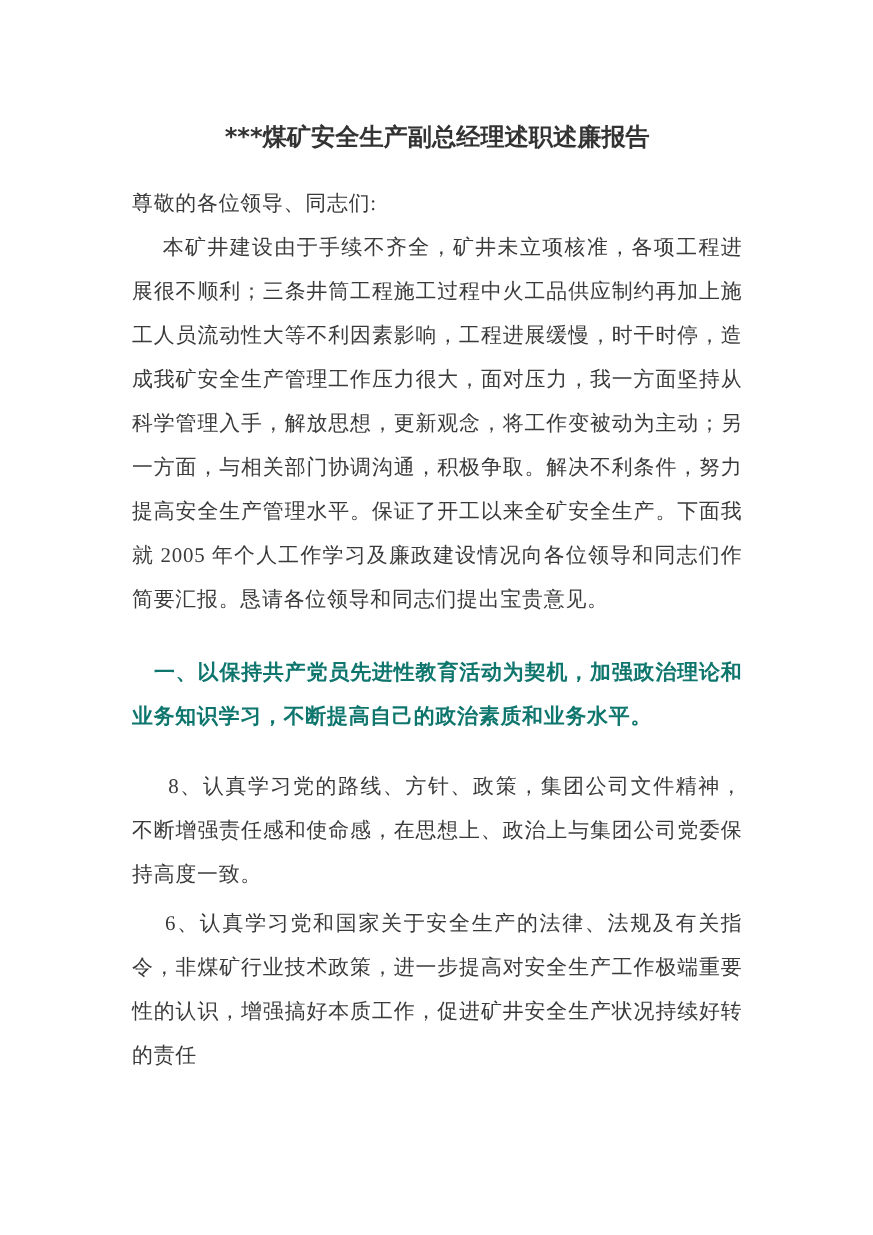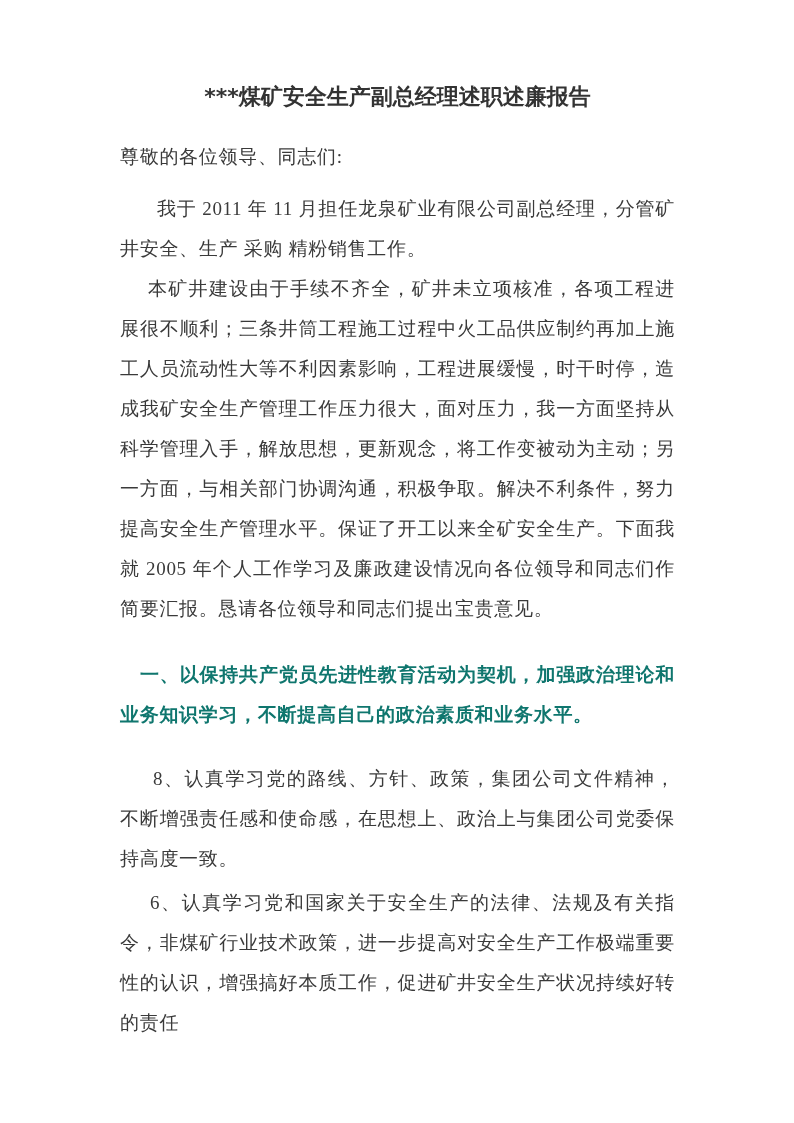--- a/index.html
+++ b/index.html
@@ -12,21 +12,21 @@
     width: 794px;
     height: 1123px;
     background: #ffffff;
     overflow: hidden;
     font-family: "DejaVu Sans", sans-serif;
     color: #3a3a3a;
   }
   .doc {
     position: absolute;
     left: 120px;
-    top: 75px;
+    top: 104px;
     width: 555px;
   }
   .doc-title {
     margin: 0 0 18px 0;
     font-size: 22px;
     line-height: 44px;
     font-weight: bold;
     text-align: center;
     white-space: nowrap;
     color: #333333;
@@ -55,21 +55,20 @@
 </head>
 <body>
 
 <div class="page">
   <div class="doc">
 
     <h1 class="doc-title">***煤矿安全生产副总经理述职述廉报告</h1>
 
     <p class="para para-greeting">尊敬的各位领导、同志们:</p>
 
-    <p class="para para-intro">我于 2011 年 11 月担任龙泉矿业有限公司副总经理，分管矿井安全、生产 采购 精粉销售工作。</p>
 
     <p class="para para-construction">本矿井建设由于手续不齐全，矿井未立项核准，各项工程进展很不顺利；三条井筒工程施工过程中火工品供应制约再加上施工人员流动性大等不利因素影响，工程进展缓慢，时干时停，造成我矿安全生产管理工作压力很大，面对压力，我一方面坚持从科学管理入手，解放思想，更新观念，将工作变被动为主动；另一方面，与相关部门协调沟通，积极争取。解决不利条件，努力提高安全生产管理水平。保证了开工以来全矿安全生产。下面我就 2005 年个人工作学习及廉政建设情况向各位领导和同志们作简要汇报。恳请各位领导和同志们提出宝贵意见。</p>
 
     <p class="para para-heading">一、以保持共产党员先进性教育活动为契机，加强政治理论和业务知识学习，不断提高自己的政治素质和业务水平。</p>
 
     <p class="para para-point1">8、认真学习党的路线、方针、政策，集团公司文件精神，不断增强责任感和使命感，在思想上、政治上与集团公司党委保持高度一致。</p>
 
     <p class="para para-point2">6、认真学习党和国家关于安全生产的法律、法规及有关指令，非煤矿行业技术政策，进一步提高对安全生产工作极端重要性的认识，增强搞好本质工作，促进矿井安全生产状况持续好转的责任</p>
 
   </div>

